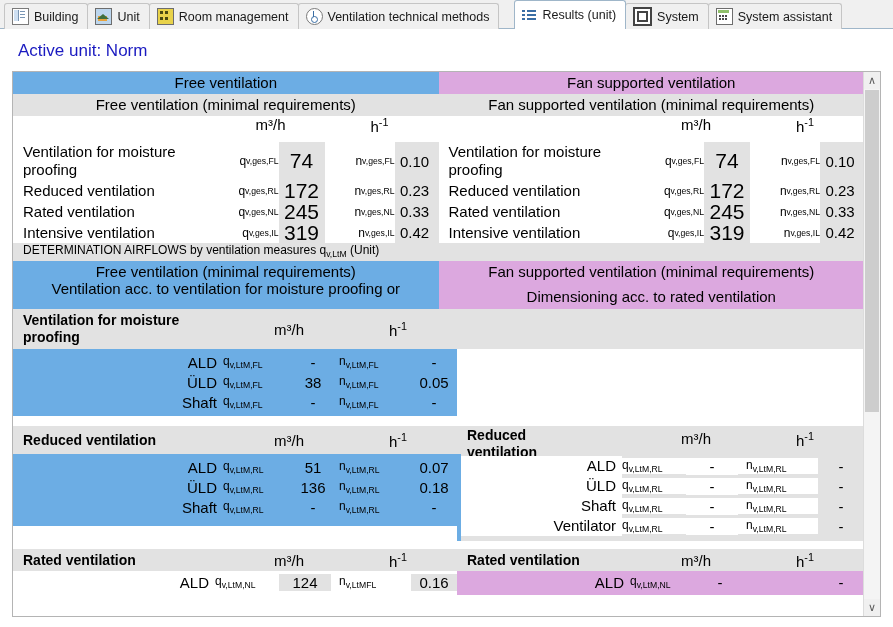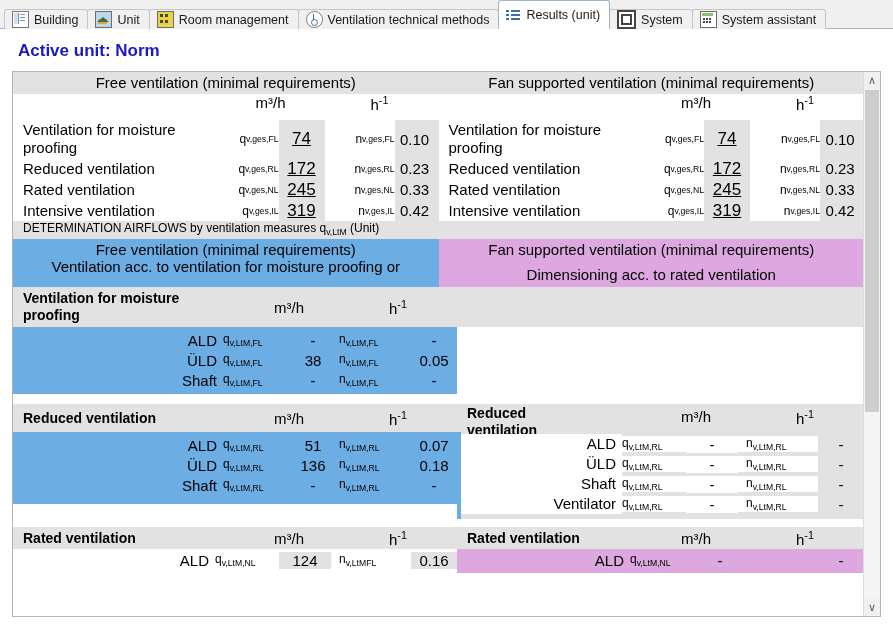--- a/index.html
+++ b/index.html
@@ -12,29 +12,29 @@
   }
 
   
   .tabbar{
     position:relative;height:29px;background:#f0f0f0;
     border-bottom:1px solid #9fb6c9;
     display:flex;align-items:flex-end;padding-left:4px;box-sizing:border-box;
   }
   .tab{
     display:flex;align-items:center;gap:5px;
-    height:20px;padding:0 9px 0 7px;box-sizing:border-box;
+    height:26px;padding:0 9px 0 7px;box-sizing:border-box;
     background:#f0f0f0;border:1px solid #c5c5c5;border-bottom:none;
     border-top-left-radius:3px;border-top-right-radius:3px;
     margin-right:-1px;font-size:12.5px;color:#1a1a1a;white-space:nowrap;
     position:relative;top:1px;
   }
   .tab.active{
     background:#ffffff;height:29px;border-color:#9fb6c9;
-    top:1px;z-index:5;font-weight:400;
+    top:1px;z-index:5;font-weight:400;margin-left:16px;
   }
   .tab .ic{width:15px;height:15px;flex:0 0 15px;display:block;position:relative;}
 
   
   .ic-building{background:#ffffff;border:1px solid #7a7a7a;}
   .ic-building:before{content:"";position:absolute;left:1px;top:1px;width:4px;height:11px;background:#cfe0f2;border-right:1px solid #7a96b4;}
   .ic-building:after{content:"";position:absolute;left:7px;top:2px;width:5px;height:1px;background:#7a96b4;box-shadow:0 3px 0 #7a96b4,0 6px 0 #7a96b4;}
   .ic-unit{background:#bcd6ee;border:1px solid #6d6d6d;}
   .ic-unit:before{content:"";position:absolute;left:2px;top:7px;width:9px;height:5px;background:#e8a33d;}
   .ic-unit:after{content:"";position:absolute;left:1px;top:5px;width:0;height:0;border-left:6px solid transparent;border-right:6px solid transparent;border-bottom:5px solid #3f6f3f;}
@@ -47,21 +47,21 @@
   .ic-results:after{content:"";position:absolute;left:5px;top:2px;width:9px;height:2px;background:#3a6ea5;box-shadow:0 4px 0 #3a6ea5,0 8px 0 #3a6ea5;}
   .ic-outlets{background:#ffffff;border:2px solid #444;}
   .ic-outlets:before{content:"";position:absolute;left:2px;top:2px;width:7px;height:7px;border:2px solid #444;}
   .ic-sys{background:#ffffff;border:1px solid #6d6d6d;}
   .ic-sys:before{content:"";position:absolute;left:1px;top:1px;width:11px;height:3px;background:#8fbf6a;}
   .ic-sys:after{content:"";position:absolute;left:2px;top:6px;width:2px;height:2px;background:#4a4a4a;box-shadow:3px 0 0 #4a4a4a,6px 0 0 #4a4a4a,0 3px 0 #4a4a4a,3px 3px 0 #4a4a4a,6px 3px 0 #4a4a4a;}
 
   
   .page{padding:0 8px;box-sizing:border-box;}
   .page-title{
-    color:#1a1ac0;font-weight:bold;font-size:17px;
+    color:#1a1ac0;font-weight:normal;font-size:17px;
     margin:12px 0 10px 10px;
   }
 
   
   .frame{
     position:relative;margin:0 4px;height:546px;box-sizing:border-box;
     border:1px solid #b4b4b4;background:#ffffff;overflow:hidden;
   }
   .sheet{position:absolute;left:0;top:0;right:16px;bottom:0;overflow:hidden;}
 
@@ -86,21 +86,21 @@
 
   .hdrblue{background:#6cade4;}
   .hdrpurple{background:#dca8df;}
   .hdrgray{background:#e2e2e2;}
   .centered{text-align:center;font-size:15px;line-height:20px;padding:1px 0;}
 
   
   .row{display:flex;align-items:stretch;}
   .c-name{flex:1 1 auto;padding-left:10px;display:flex;align-items:center;}
   .c-sym{width:62px;flex:0 0 62px;text-align:right;font-size:12px;display:flex;align-items:center;justify-content:flex-end;}
-  .c-val{width:46px;flex:0 0 46px;text-align:center;font-size:17px;display:flex;align-items:center;justify-content:center;text-decoration:underline;}
+  .c-val{width:46px;flex:0 0 46px;text-align:center;font-size:21px;display:flex;align-items:center;justify-content:center;}
   .c-sym2{width:70px;flex:0 0 70px;text-align:right;font-size:12px;display:flex;align-items:center;justify-content:flex-end;}
   .c-val2{width:44px;flex:0 0 44px;text-align:center;font-size:15px;display:flex;align-items:center;justify-content:center;padding-right:4px;box-sizing:border-box;}
 
   .shade{background:#e2e2e2;}
   .white{background:#ffffff;}
 
   
   .unitrow{display:flex;height:26px;align-items:flex-start;}
   .u-blank{flex:1 1 auto;}
   .u-m3{width:108px;flex:0 0 108px;text-align:center;font-size:15px;}
@@ -167,20 +167,24 @@
 </div>
 
 <div class="page">
   <div class="page-title">Active unit: Norm</div>
 
   <div class="frame">
     <div class="sheet">
 
 
       <div class="band">
+        <div class="half hdrblue centered">Free ventilation</div>
+        <div class="half hdrpurple centered">Fan supported ventilation</div>
+      </div>
+      <div class="band">
         <div class="half hdrgray centered">Free ventilation (minimal requirements)</div>
         <div class="half hdrgray centered">Fan supported ventilation (minimal requirements)</div>
       </div>
 
       <div class="band">
         <div class="half">
           <div class="unitrow">
             <div class="u-blank"></div>
             <div class="u-m3">m³/h</div>
             <div class="u-h"><span>h</span><sup>-1</sup></div>

